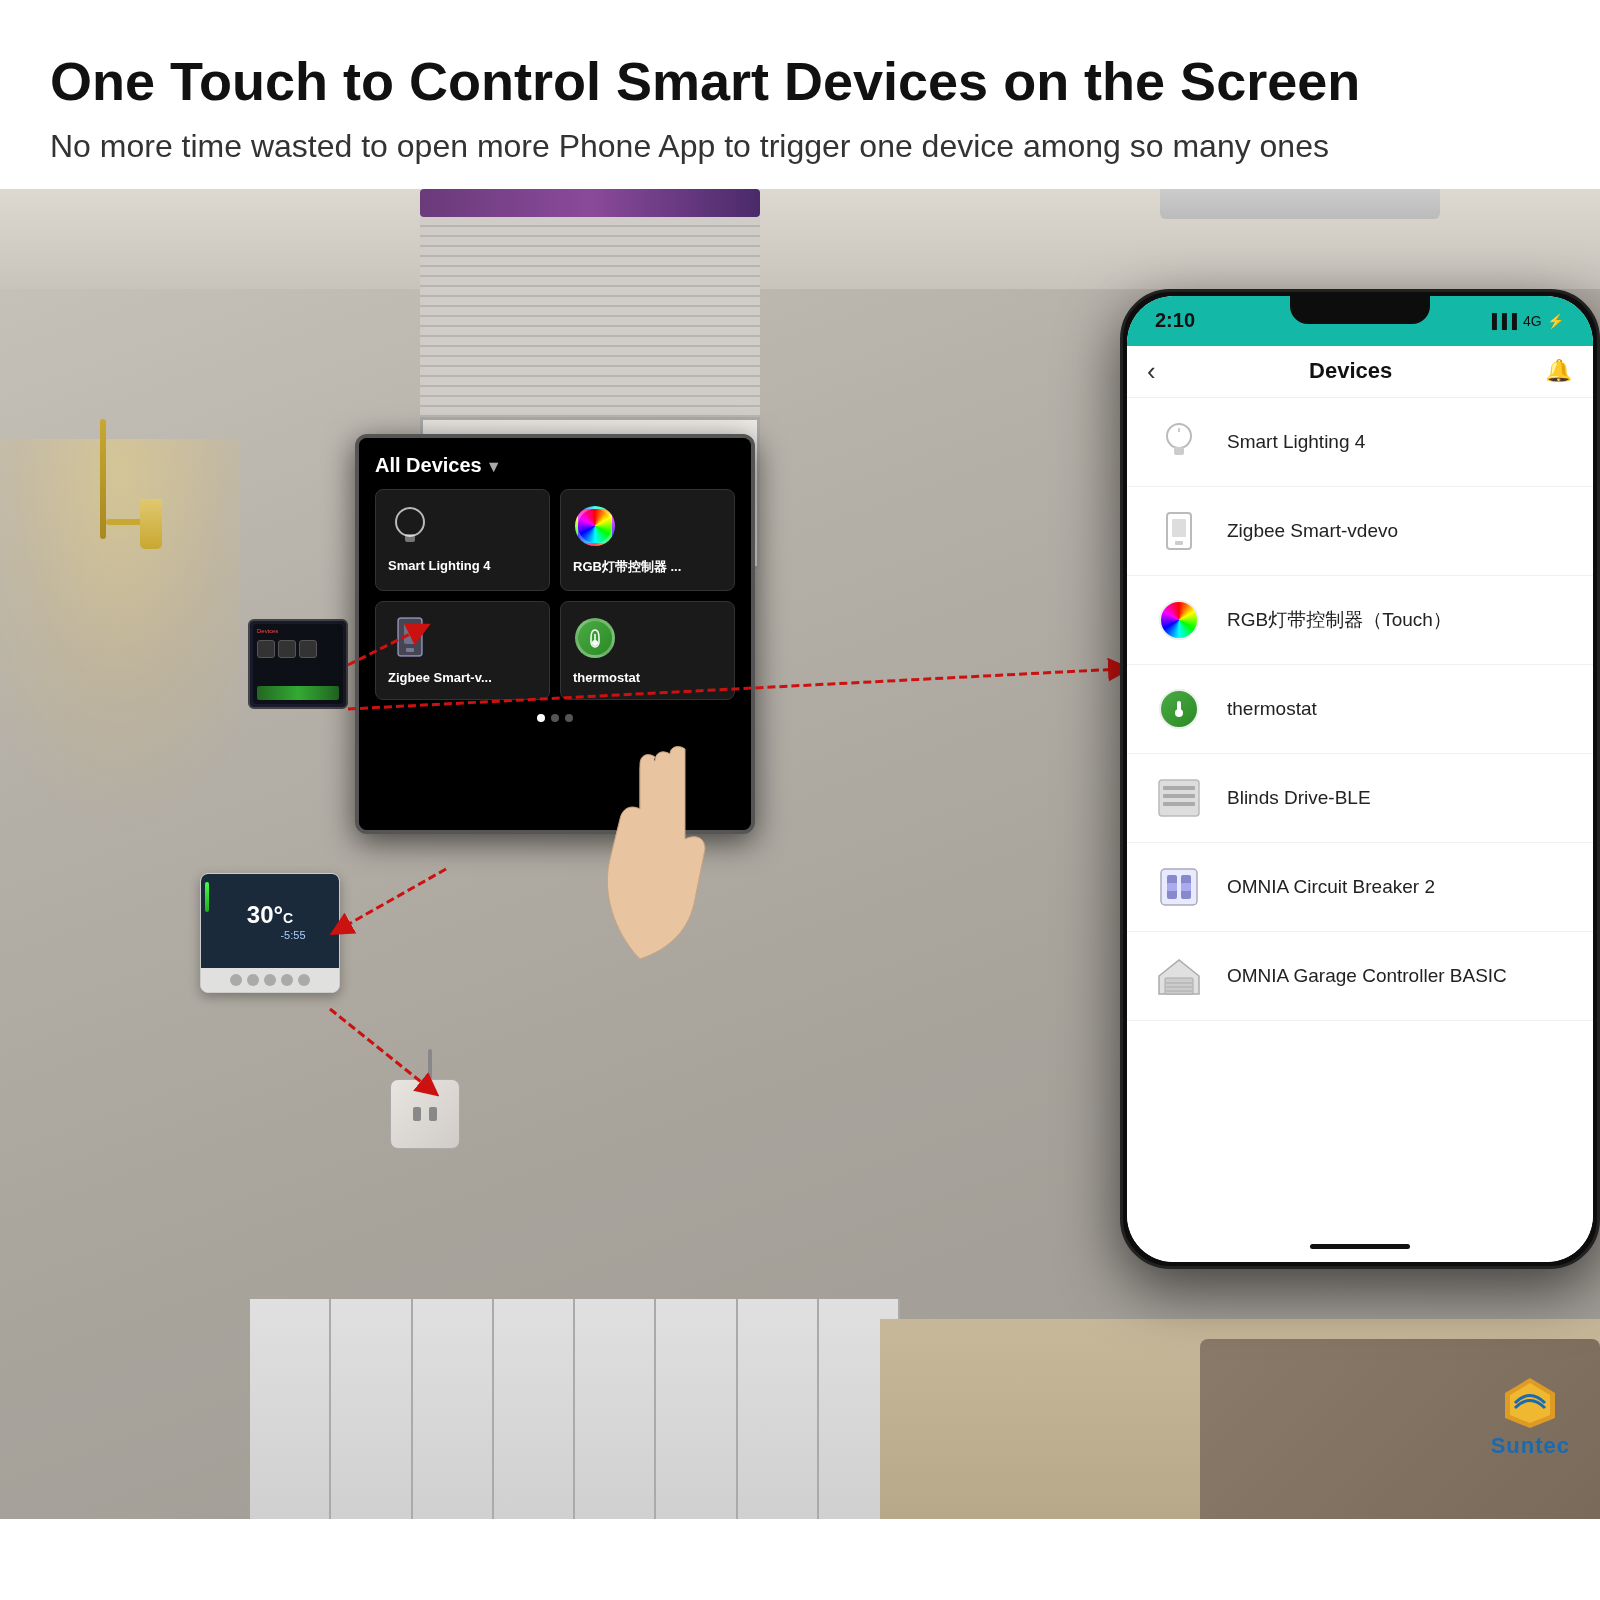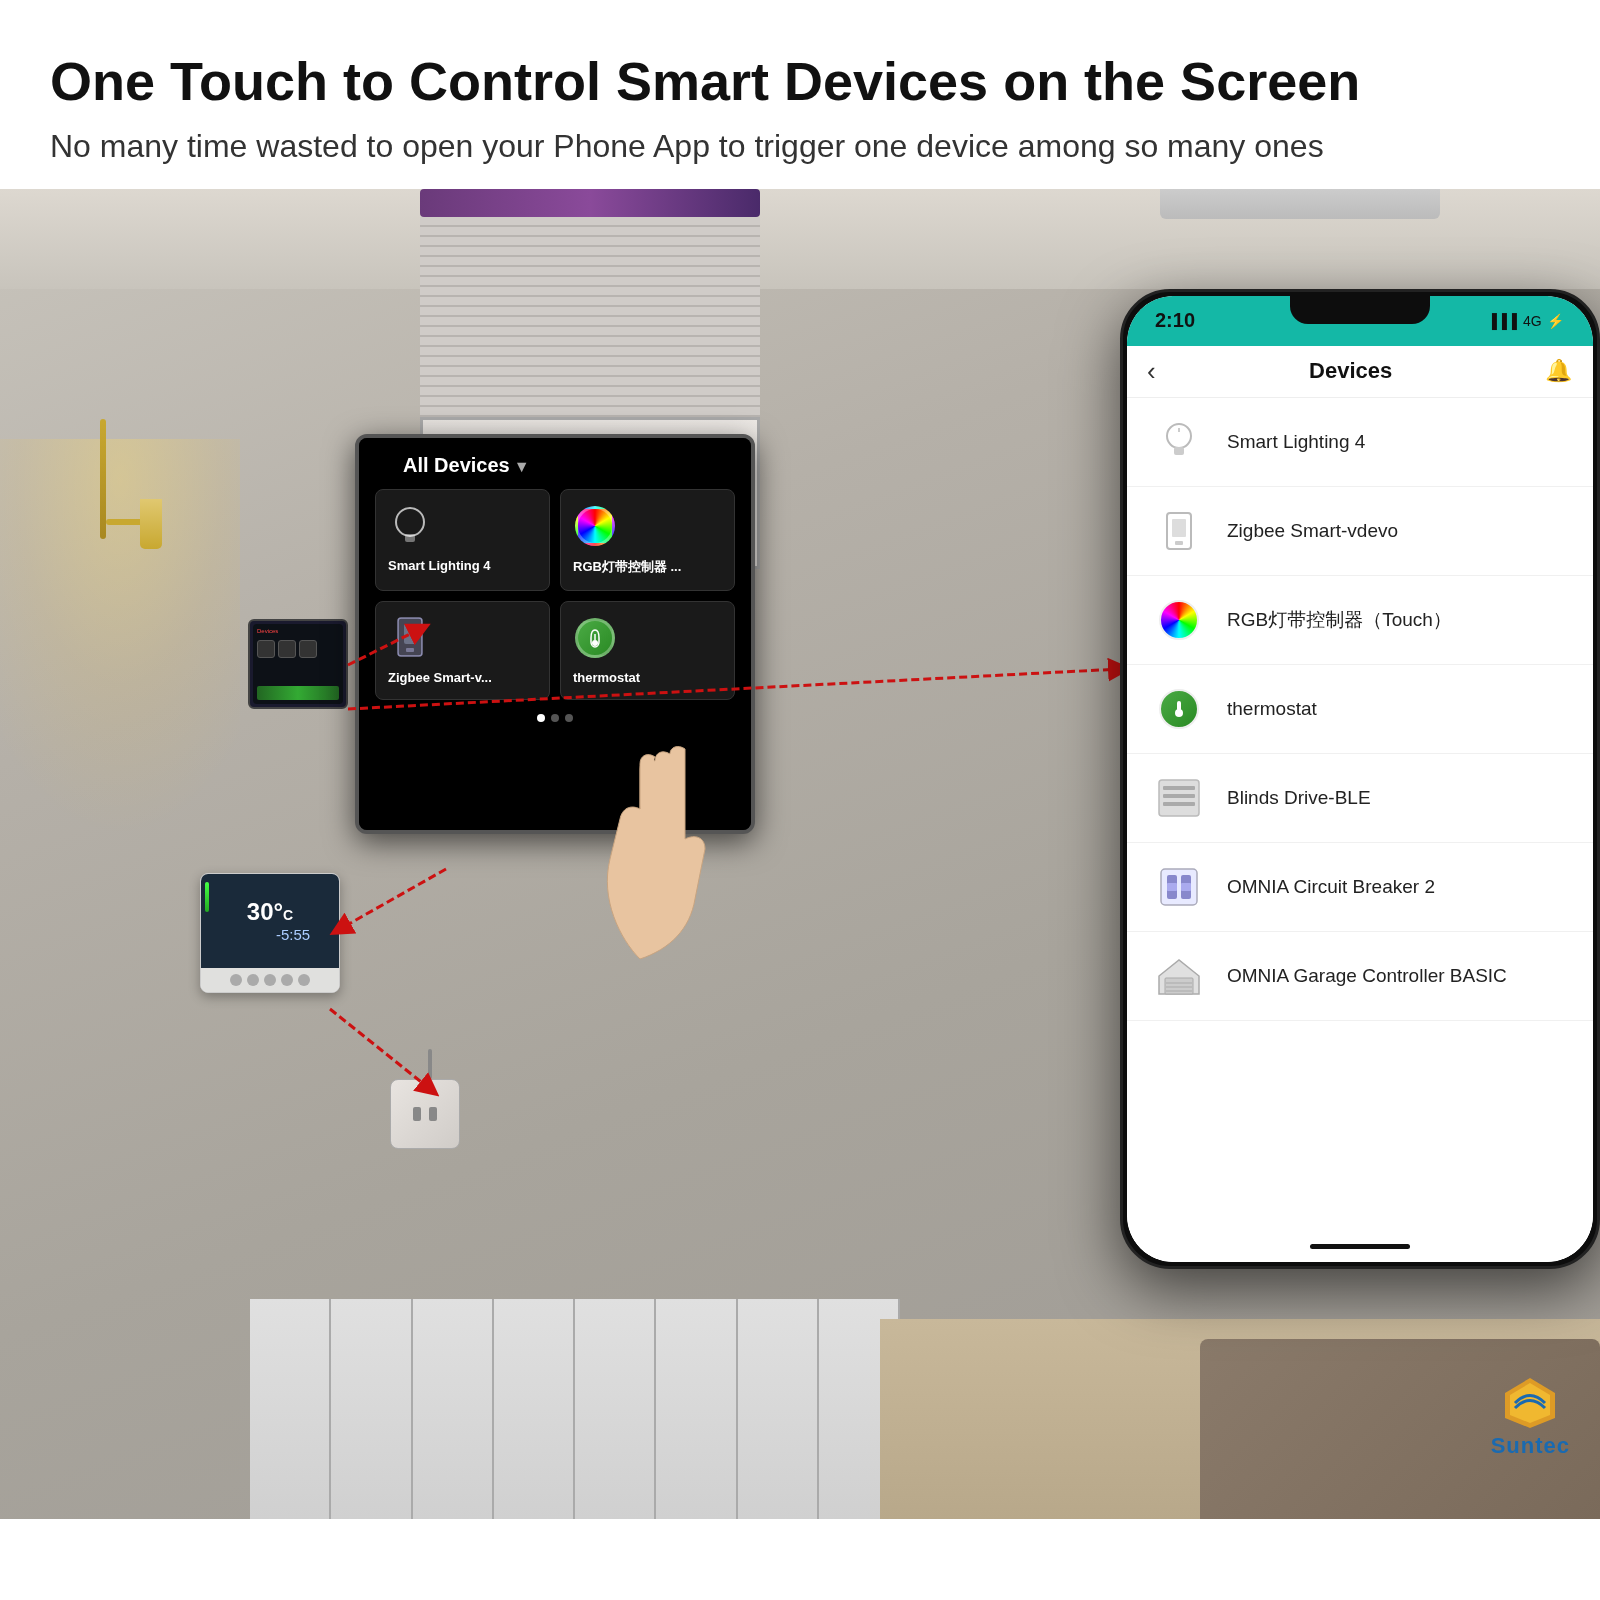--- a/index.html
+++ b/index.html
@@ -198,21 +198,20 @@
       width: 100%;
       height: 100%;
       background: #000;
       padding: 16px;
     }
     .wpb-title {
       color: #fff;
       font-size: 20px;
       font-weight: bold;
       margin-bottom: 12px;
-      margin-left: 28px;
     }
     .wpb-title-arrow {
       display: inline-block;
       margin-left: 4px;
       color: #aaa;
       font-size: 16px;
     }
     .wpb-grid {
       display: grid;
       grid-template-columns: 1fr 1fr;
@@ -339,21 +338,21 @@
       position: absolute;
       top: 8px;
       left: 4px;
       width: 4px;
       height: 30px;
       background: linear-gradient(to bottom, #44ff44, #22aa22);
       border-radius: 2px;
     }
     .thermo-time {
       color: #aaccff;
-      font-size: 15px;
+      font-size: 11px;
       margin-left: 46px;
     }
 
     
     .plug-device {
       position: absolute;
       top: 860px;
       left: 390px;
       width: 80px;
       height: 90px;
@@ -568,21 +567,21 @@
       border-radius: 8px 8px 0 0;
     }
 
     
   </style>
 </head>
 <body>
 
 <div class="header">
   <h1>One Touch to Control Smart Devices on the Screen</h1>
-  <p>No many time wasted to open your Phone App to trigger one device among so many ones</p>
+  <p>No more time wasted to open more Phone App to trigger one device among so many ones</p>
 </div>
 
 <div class="scene">
 
   <div class="ceiling-top"></div>
 
   <div style="position:absolute;top:0;right:160px;width:280px;height:30px;background:linear-gradient(to bottom,#ccc,#bbb);border-radius:0 0 6px 6px;"></div>
 
   <div class="window-area">
     <div class="roller-shutter-bar"></div>

